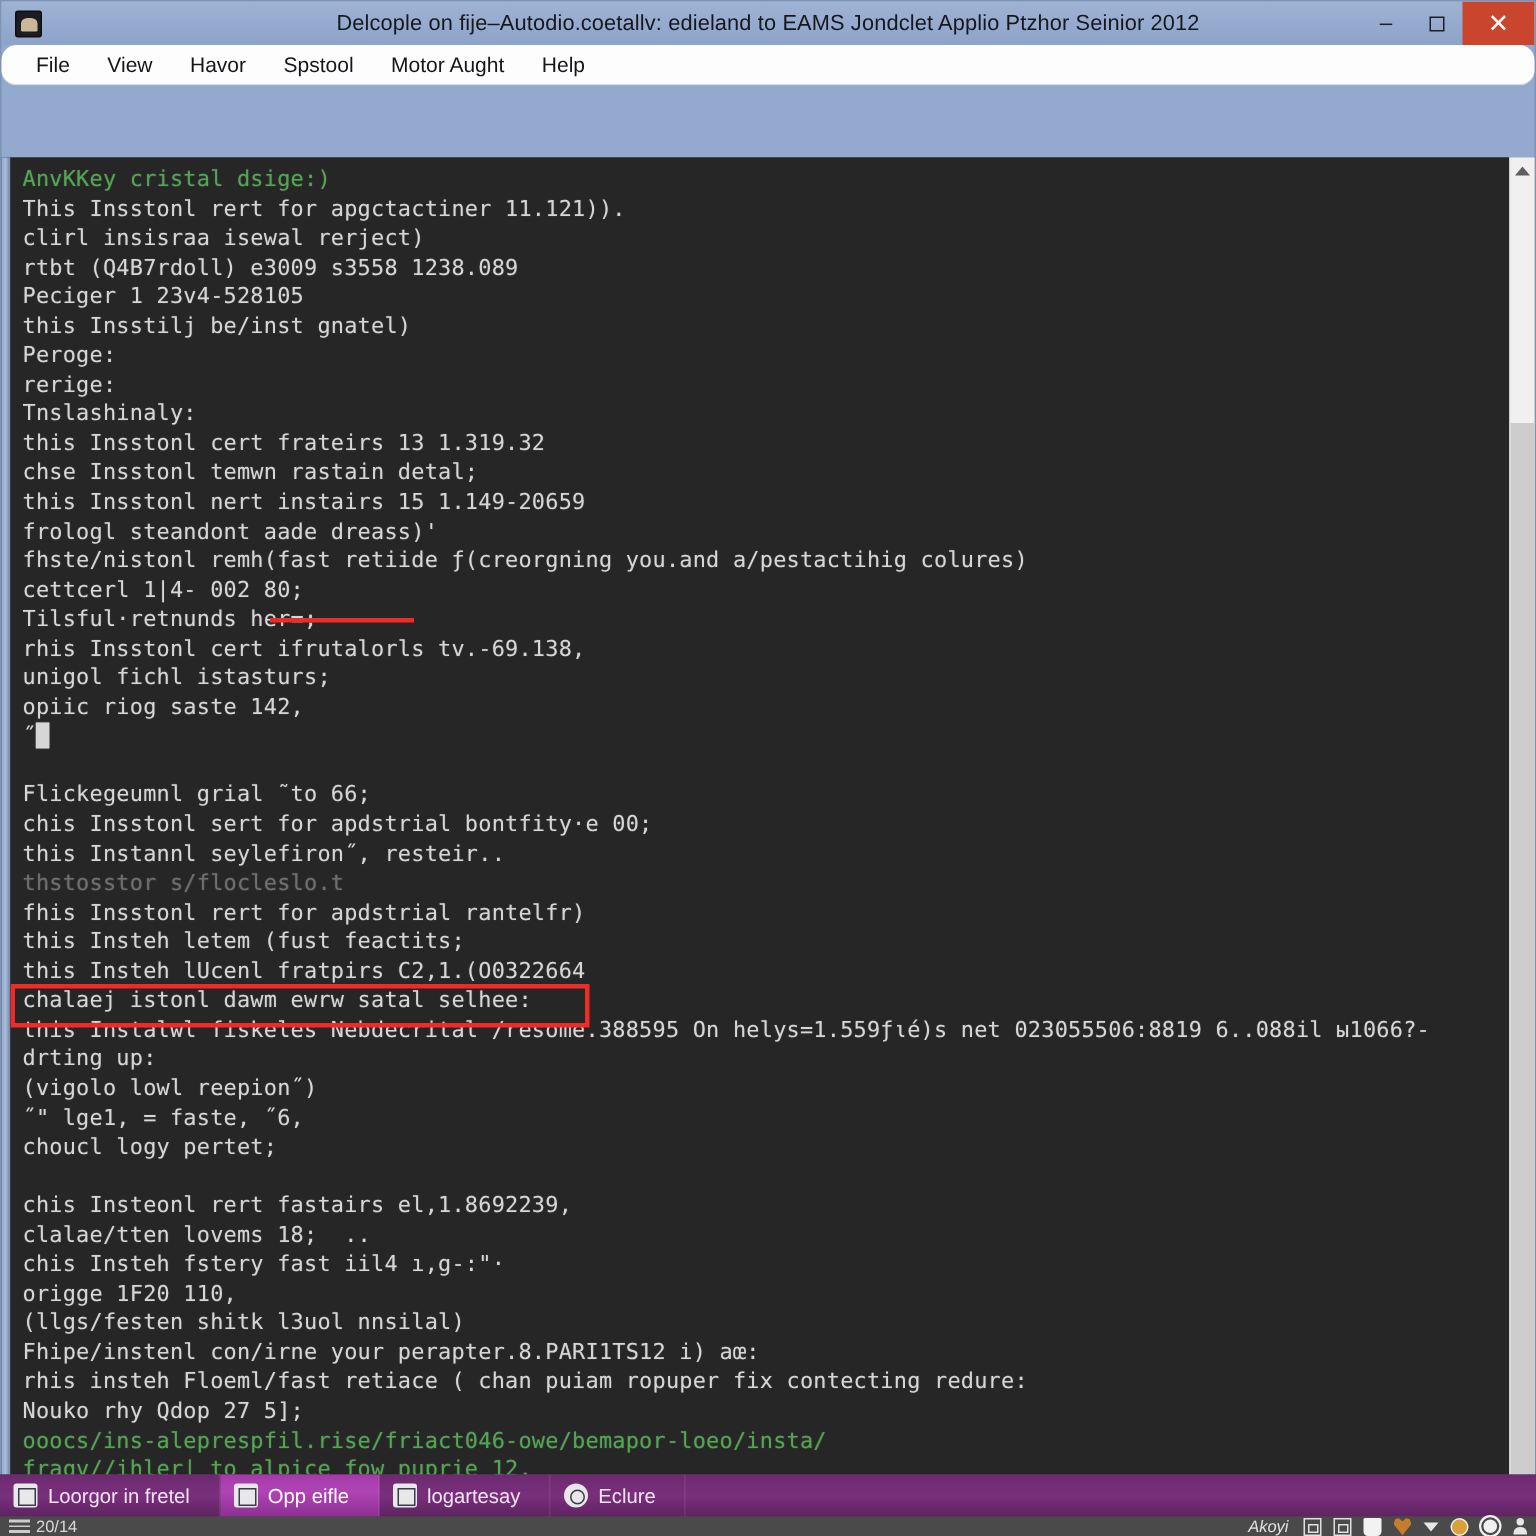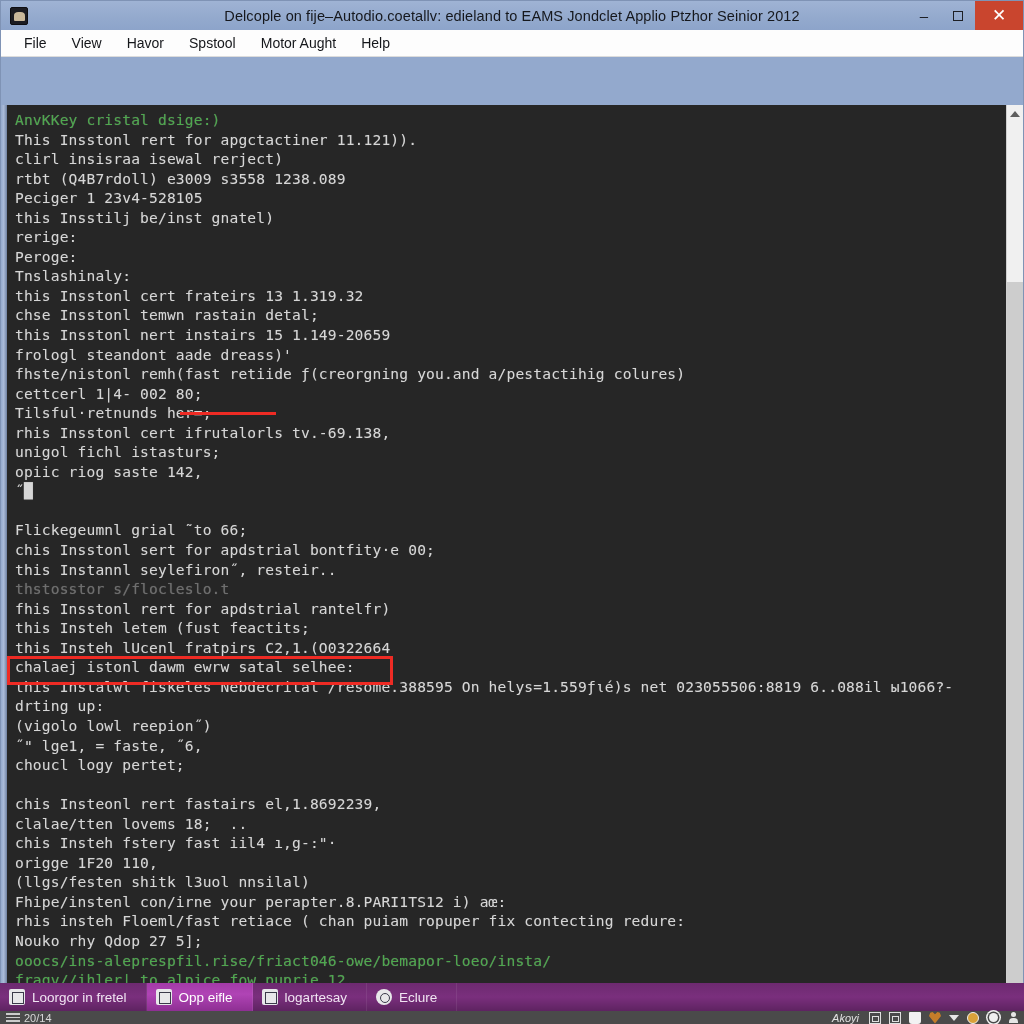--- a/index.html
+++ b/index.html
@@ -97,20 +97,21 @@
 
   
   .menubar {
     height: 27px;
     background: #fdfdfd;
     border-bottom: 1px solid #dcdcdc;
     display: flex;
     align-items: center;
     padding-left: 11px;
     gap: 1px;
+    border-radius: 10px;
   }
   .menu-item {
     font-size: 14px;
     color: #14161a;
     padding: 3px 12px;
     cursor: default;
     white-space: nowrap;
   }
 
   
@@ -401,22 +402,22 @@
       <div class="term-left-edge"></div>
 
       <div class="terminal" id="terminal">
 
       <div class="tline green">AnvKKey cristal dsige:)</div>
           <div class="tline">This Insstonl rert for apgctactiner 11.121)).</div>
           <div class="tline">clirl insisraa isewal rerject)</div>
           <div class="tline">rtbt (Q4B7rdoll) e3009 s3558 1238.089</div>
           <div class="tline">Peciger 1 23v4-528105</div>
           <div class="tline">this Insstilj be/inst gnatel)</div>
+          <div class="tline">Peroge:</div>
           <div class="tline">rerige:</div>
-          <div class="tline">Peroge:</div>
           <div class="tline">Tnslashinaly:</div>
           <div class="tline">this Insstonl cert frateirs 13 1.319.32</div>
           <div class="tline">chse Insstonl temwn rastain detal;</div>
           <div class="tline">this Insstonl nert instairs 15 1.149-20659</div>
           <div class="tline">frologl steandont aade dreass)'</div>
           <div class="tline">fhste/nistonl remh(fast retiide ƒ(creorgning you.and a/pestactihig colures)</div>
           <div class="tline">cettcerl 1|4- 002 80;</div>
           <div class="tline">Tilsful·retnunds her=;</div>
           <div class="tline">rhis Insstonl cert ifrutalorls tv.-69.138,</div>
           <div class="tline">unigol fichl istasturs;</div>

